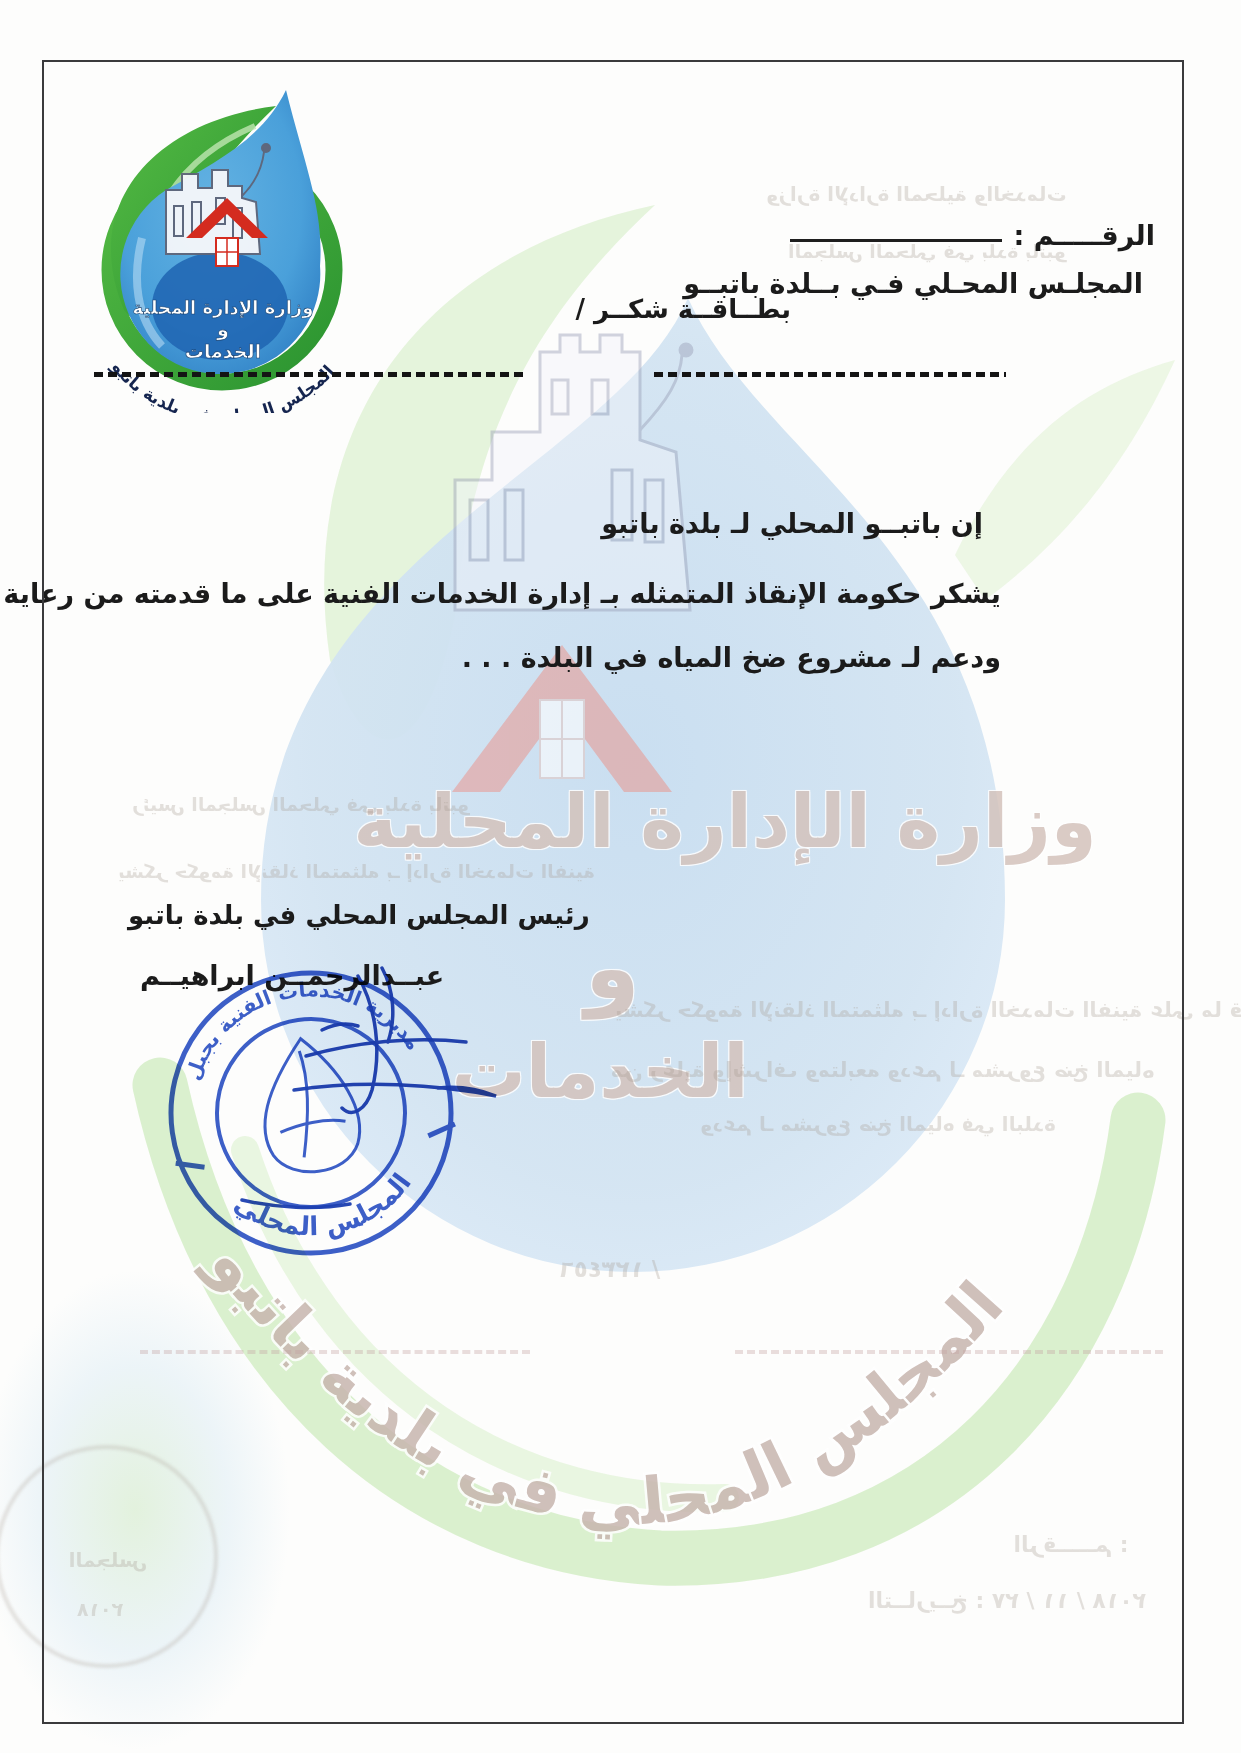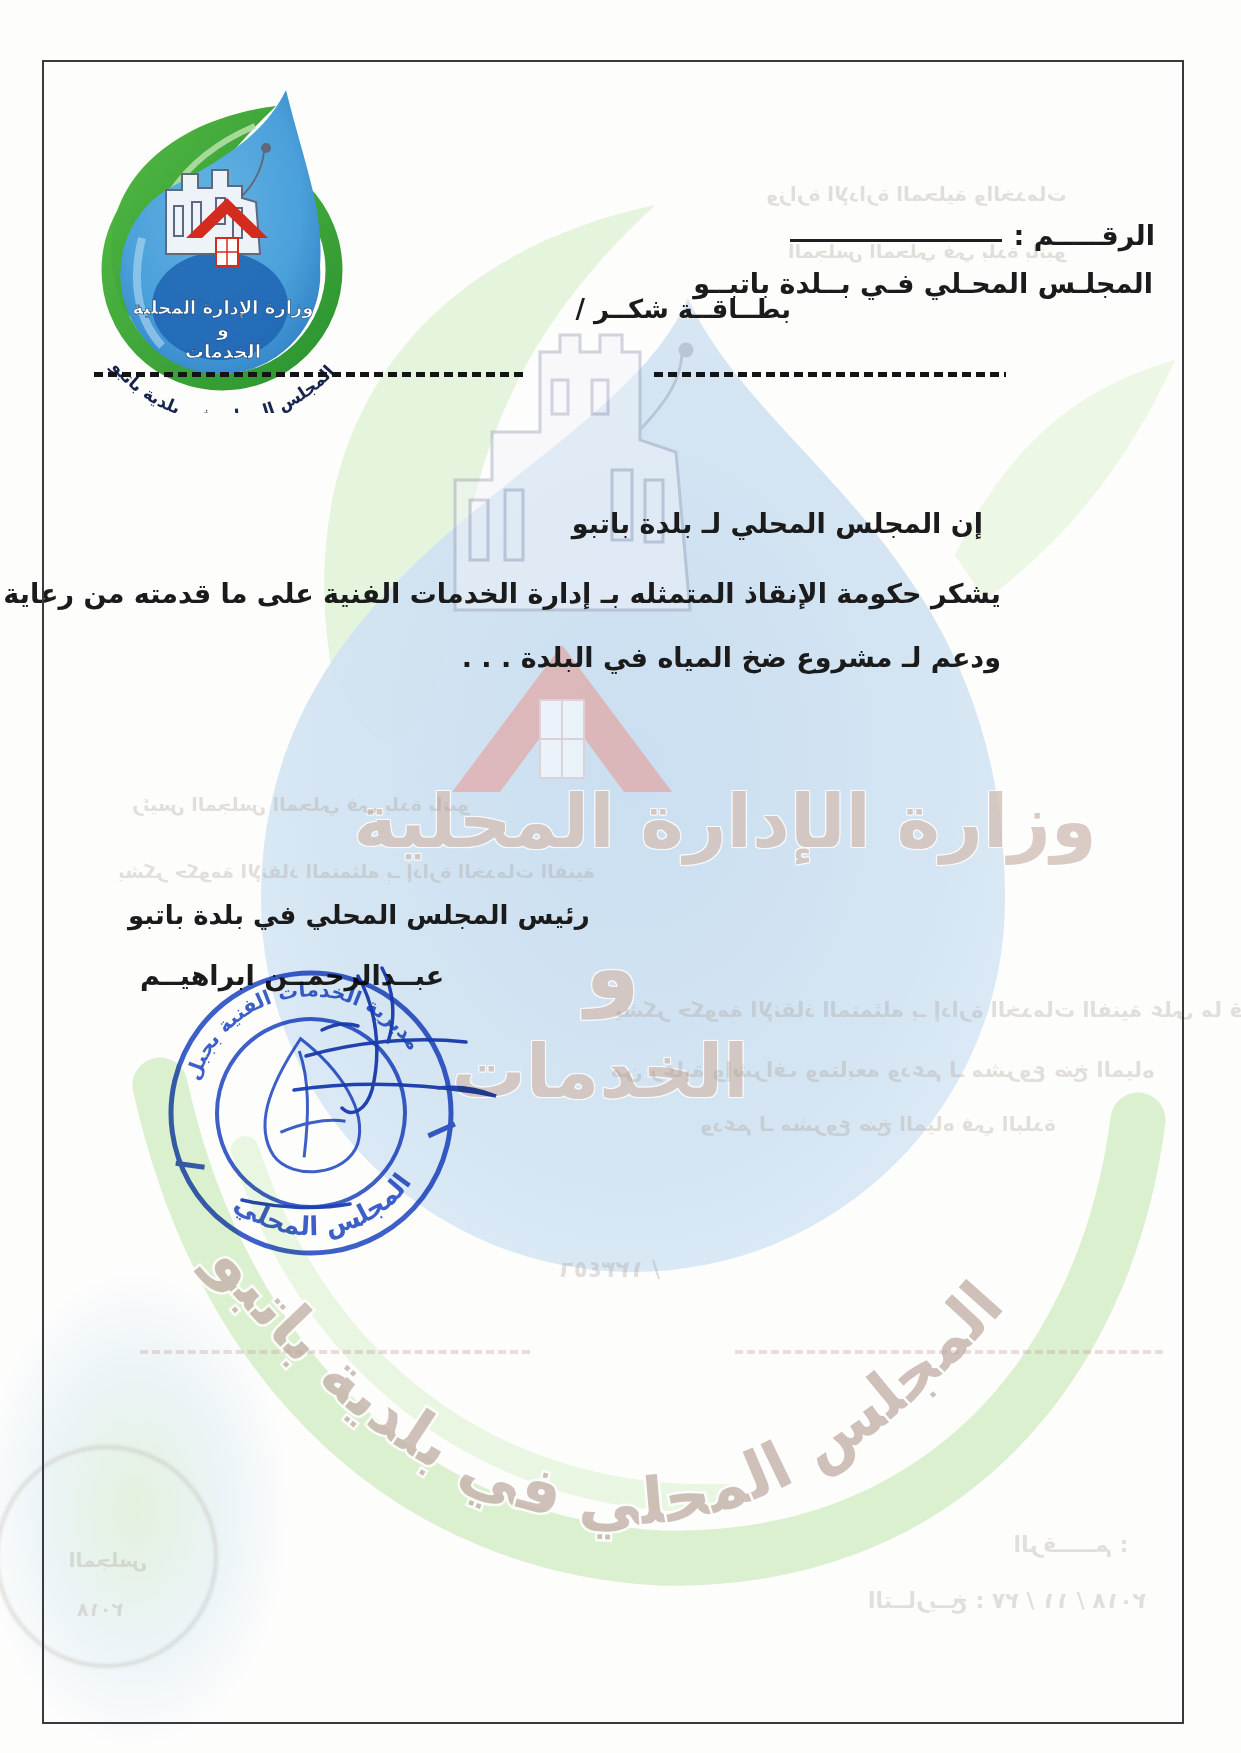--- a/index.html
+++ b/index.html
@@ -162,28 +162,28 @@
       <path id="logoArc" d="M 40 288 A 146 146 0 0 0 266 293" fill="none"></path>
       <text font-size="17" font-weight="bold" fill="#15254f" style="direction:rtl">
         <textPath href="#logoArc" startOffset="50%" text-anchor="middle">المجلس المحلي في بلدية باتبو</textPath>
       </text>
     </svg>
   </div>
 
   <div class="fg hdr-line" style="top:220px;right:86px">
     <span>الرقـــــم :</span><span class="blank-line"></span>
   </div>
-  <div class="fg hdr-line" style="top:268px;right:88px">المجلـس المحـلي فـي بــلدة باتبــو</div>
+  <div class="fg hdr-line" style="top:268px;right:98px">المجلـس المحـلي فـي بــلدة باتبــو</div>
 
   <div class="fg" style="top:294px;left:606px;width:185px;font-size:26px;text-align:right">بطــاقــة شكــر /</div>
 
   <div class="dash-line" style="top:372px;left:94px;width:430px"></div>
   <div class="dash-line" style="top:372px;left:654px;width:352px"></div>
 
-  <div class="fg" style="top:508px;right:258px;font-size:27px">إن المجلس المحلي لـ بلدة باتبو</div>
+  <div class="fg" style="top:508px;right:258px;font-size:27px">إن باتبــو المحلي لـ بلدة باتبو</div>
   <div class="fg" style="top:578px;right:240px;font-size:27px">يشكر حكومة الإنقاذ المتمثله بـ إدارة الخدمات الفنية على ما قدمته من رعاية وإشراف ومتابعه</div>
   <div class="fg" style="top:642px;right:240px;font-size:27px">ودعم لـ مشروع ضخ المياه في البلدة . . .</div>
 
   <div class="fg" style="top:900px;left:128px;font-size:26px">رئيس المجلس المحلي في بلدة باتبو</div>
   <div class="fg" style="top:960px;left:140px;font-size:27px">عبــدالرحمــن ابراهيــم</div>
 
   <div class="stamp-wrap">
     <svg width="430" height="345" viewBox="0 0 430 345">
       <g transform="rotate(-8 165 175)" opacity=".92">
         <circle cx="165" cy="175" r="140" fill="none" stroke="#2d53c6" stroke-width="5"></circle>

